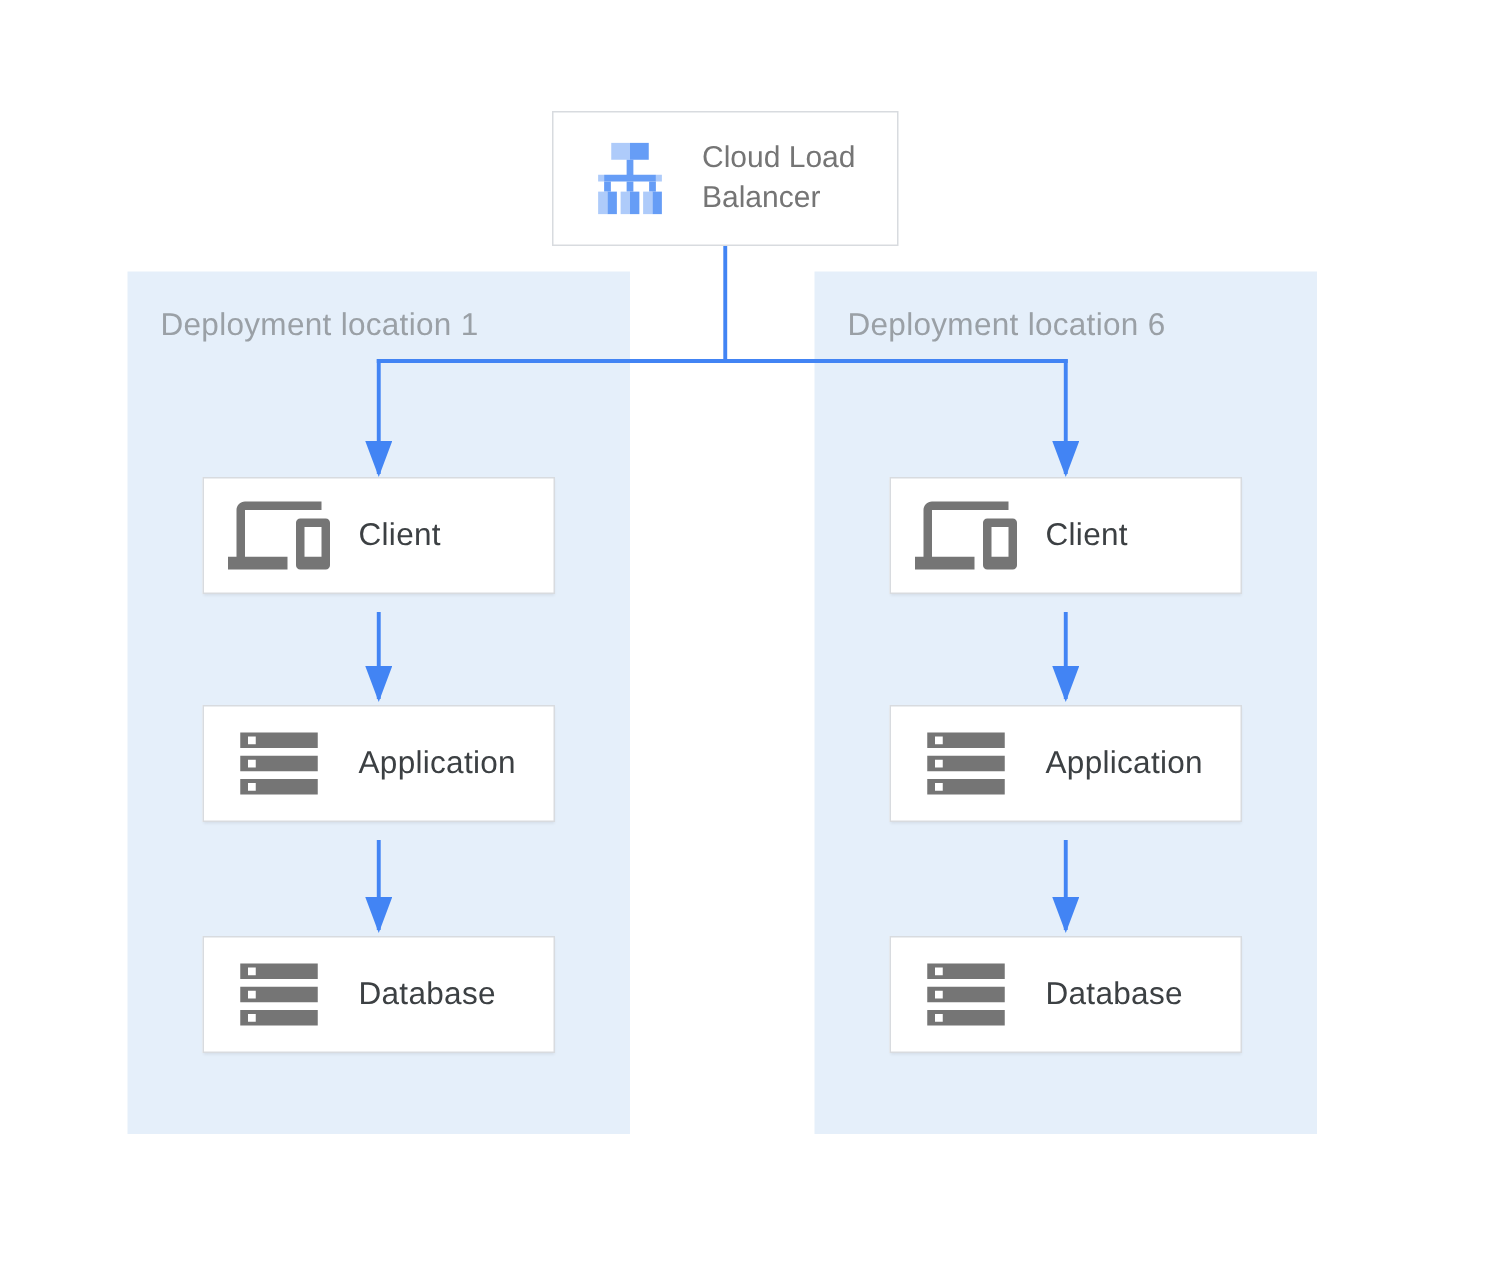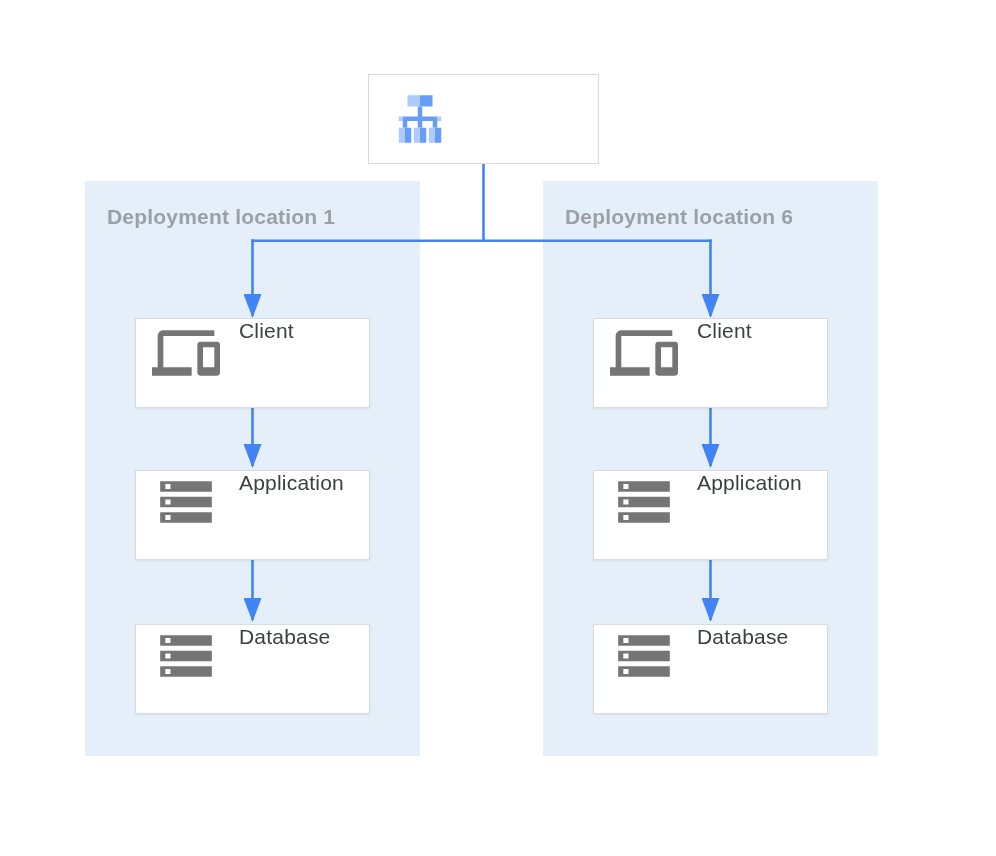--- a/index.html
+++ b/index.html
@@ -19,36 +19,35 @@
   .canvas{
     position:relative;
     width:996px;height:856px;
     background:#ffffff;
     overflow:hidden;
   }
   .panel{
     position:absolute;
     top:181px;width:335px;height:575px;
     background:var(--panel-background);
-    font-weight:bold;
   }
   .panel-1{left:85px;}
   .panel-2{left:543px;}
   .panel-label{
     position:absolute;left:22px;top:24px;
     font-size:21px;color:var(--panel-label);
     letter-spacing:.2px;white-space:nowrap;
   }
   .node{
     position:absolute;
-    width:235px;height:90px;
+    width:235px;height:78px;
     background:#ffffff;
     border:1px solid var(--node-border);
     box-shadow:0 1px 2px rgba(0,0,0,0.07);
-    display:flex;align-items:flex-start;
+    display:flex;align-items:center;
     padding-left:15px;
   }
   .lb-node{
     position:absolute;
     left:368px;top:74px;
     width:231px;height:90px;
     background:#ffffff;
     border:1px solid var(--node-border);
     display:flex;align-items:center;
     padding-left:16px;
@@ -128,20 +127,21 @@
         <rect x="11.1" y="12.8" width="1.8" height="2.7" class="lb-mid"></rect>
         <rect x="17.1" y="12.8" width="1.8" height="2.7" class="lb-mid"></rect>
         <rect x="3.5" y="15.5" width="2.5" height="6" class="lb-light"></rect>
         <rect x="6" y="15.5" width="2.5" height="6" class="lb-mid"></rect>
         <rect x="9.5" y="15.5" width="2.5" height="6" class="lb-light"></rect>
         <rect x="12" y="15.5" width="2.5" height="6" class="lb-mid"></rect>
         <rect x="15.5" y="15.5" width="2.5" height="6" class="lb-light"></rect>
         <rect x="18" y="15.5" width="2.5" height="6" class="lb-mid"></rect>
       </svg>
     </span>
+    <span class="lb-label">Cloud Load Balancer</span>
   </div>
 
   <div class="node" style="left:135px;top:318px;">
     <span class="icon-wrap">
       <svg width="68" height="68" viewBox="0 0 24 24" aria-hidden="true">
         <path class="icon-gray" d="M4 6h18V4H4c-1.1 0-2 .9-2 2v11H0v3h14v-3H4V6zm19 2h-6c-.55 0-1 .45-1 1v10c0 .55.45 1 1 1h6c.55 0 1-.45 1-1V9c0-.55-.45-1-1-1zm-1 9h-4v-7h4v7z"></path>
       </svg>
     </span>
     <span class="node-label">Client</span>
   </div>

